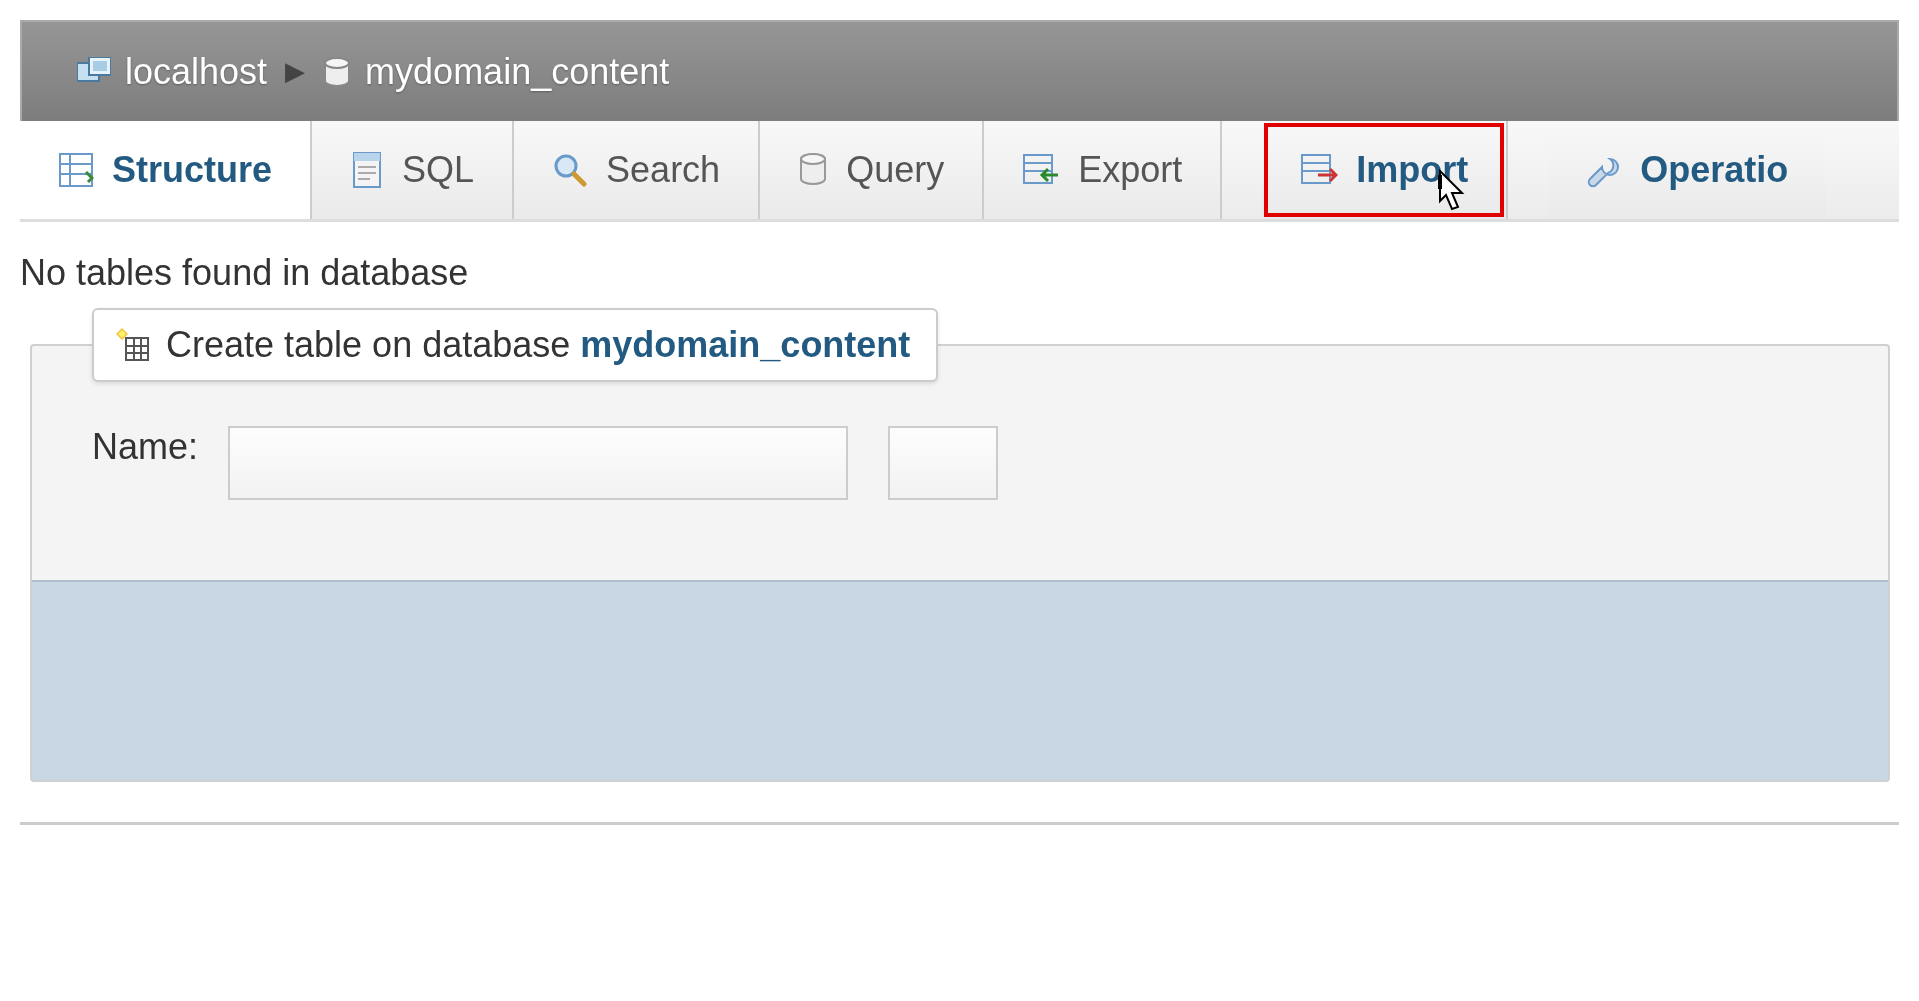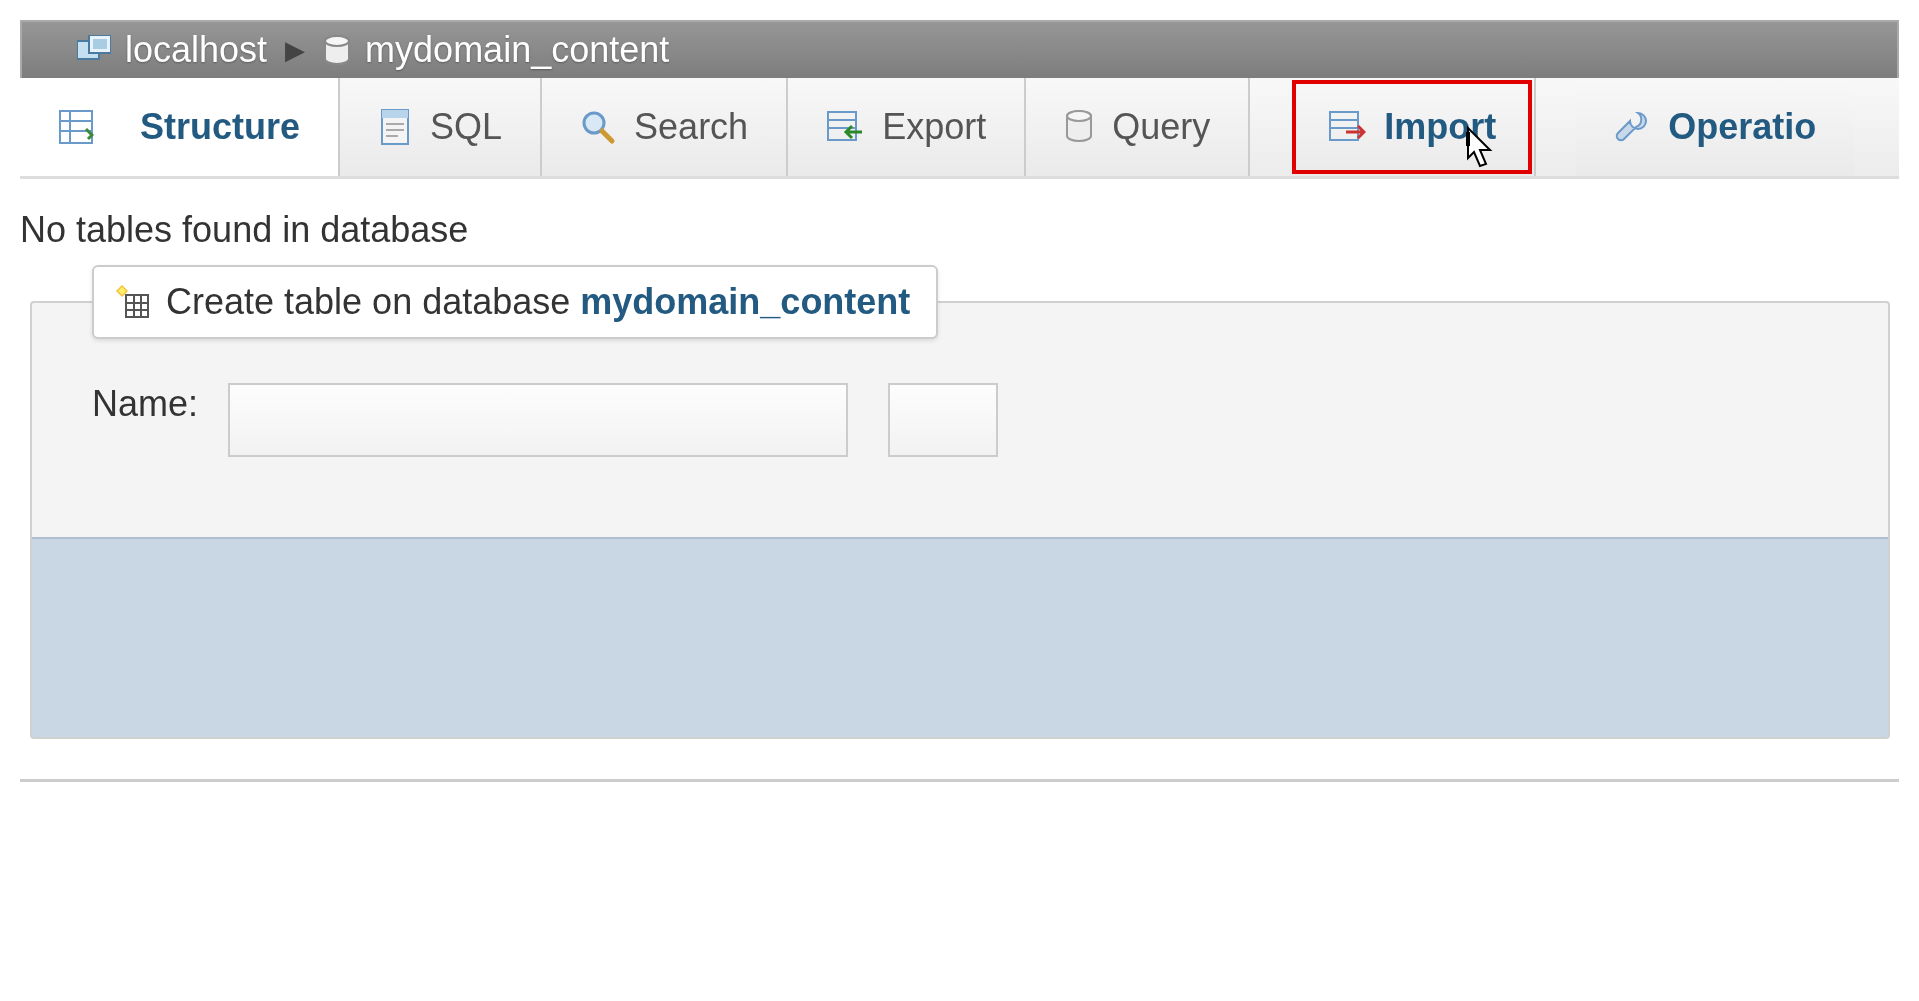--- a/index.html
+++ b/index.html
@@ -2,21 +2,21 @@
 <html><head>
 <meta charset="utf-8">
 <style>
   * { box-sizing: border-box; margin: 0; padding: 0; }
   html, body { width: 1919px; height: 1001px; font-family: Arial, sans-serif; background: #fff; overflow: hidden; }
   
   
   .breadcrumb-bar {
     background: #888;
     background: linear-gradient(to bottom, #969696 0%, #7d7d7d 100%);
-    height: 58px;
+    height: 101px;
     display: flex;
     align-items: center;
     padding-left: 55px;
     margin: 20px 20px 0 20px;
     border: 2px solid #aaa;
     border-bottom: none;
   }
   .breadcrumb-bar .crumb {
     display: flex;
     align-items: center;
@@ -46,21 +46,20 @@
     color: #555;
     border-right: 2px solid #ccc;
     cursor: pointer;
     background: linear-gradient(to bottom, #f8f8f8, #eaeaea);
     position: relative;
   }
   .tab.active {
     background: #fff;
     color: #235a81;
     font-weight: bold;
-    gap: 28px;
   }
   .tab.hover {
     color: #235a81;
     font-weight: bold;
     margin-left: 40px;
   }
   .tab.highlighted {
     position: relative;
   }
   .tab .highlight-box {
@@ -192,52 +191,52 @@
     <span>SQL</span>
   </div>
   <div class="tab">
     <svg width="36" height="36" viewBox="0 0 36 36">
       <circle cx="14" cy="14" r="10" fill="#d8e8f4" stroke="#6a9ac9" stroke-width="3"></circle>
       <line x1="22" y1="22" x2="32" y2="32" stroke="#cc9933" stroke-width="5" stroke-linecap="round"></line>
     </svg>
     <span>Search</span>
   </div>
   <div class="tab">
+    <svg width="30" height="34" viewBox="0 0 30 34">
+      <ellipse cx="15" cy="6" rx="12" ry="5" fill="#eee" stroke="#999" stroke-width="2"></ellipse>
+      <path d="M3 6 V26 A12 5 0 0 0 27 26 V6" fill="#eee" stroke="#999" stroke-width="2"></path>
+      <ellipse cx="15" cy="6" rx="12" ry="5" fill="#f6f6f6" stroke="#999" stroke-width="2"></ellipse>
+    </svg>
+    <span>Query</span>
+  </div>
+  <div class="tab">
     <svg width="38" height="34" viewBox="0 0 38 34">
       <rect x="2" y="2" width="28" height="28" fill="none" stroke="#6a9ac9" stroke-width="2"></rect>
       <line x1="2" y1="10" x2="30" y2="10" stroke="#6a9ac9" stroke-width="2"></line>
       <line x1="2" y1="18" x2="30" y2="18" stroke="#6a9ac9" stroke-width="2"></line>
       <path d="M36 22 L22 22 M26 16 L20 22 L26 28" fill="none" stroke="#2a8a2a" stroke-width="3"></path>
     </svg>
     <span>Export</span>
-  </div>
-  <div class="tab">
-    <svg width="30" height="34" viewBox="0 0 30 34">
-      <ellipse cx="15" cy="6" rx="12" ry="5" fill="#eee" stroke="#999" stroke-width="2"></ellipse>
-      <path d="M3 6 V26 A12 5 0 0 0 27 26 V6" fill="#eee" stroke="#999" stroke-width="2"></path>
-      <ellipse cx="15" cy="6" rx="12" ry="5" fill="#f6f6f6" stroke="#999" stroke-width="2"></ellipse>
-    </svg>
-    <span>Query</span>
   </div>
   <div class="tab hover highlighted">
     <div class="highlight-box"></div>
     <svg width="38" height="34" viewBox="0 0 38 34">
       <rect x="2" y="2" width="28" height="28" fill="none" stroke="#6a9ac9" stroke-width="2"></rect>
       <line x1="2" y1="10" x2="30" y2="10" stroke="#6a9ac9" stroke-width="2"></line>
       <line x1="2" y1="18" x2="30" y2="18" stroke="#6a9ac9" stroke-width="2"></line>
       <path d="M18 22 L34 22 M30 16 L36 22 L30 28" fill="none" stroke="#cc3333" stroke-width="3"></path>
     </svg>
     <span>Import</span>
 
     <svg class="cursor" width="44" height="50" viewBox="0 0 44 50" style="left:170px; top:48px;">
       <path d="M8 2 L8 32 L14 26 L20 40 L26 38 L20 24 L30 24 Z" fill="#fff" stroke="#000" stroke-width="2"></path>
       <rect x="6" y="6" width="4" height="14" fill="#000"></rect>
     </svg>
   </div>
-  <div class="tab hover" style="border-right:none;">
+  <div class="tab hover" style="border-right:none;align-items:flex-end;">
     <svg width="36" height="36" viewBox="0 0 36 36">
       <path d="M24 4 a8 8 0 1 1 -8 8 l-12 12 a4 4 0 0 0 6 6 l12 -12 a8 8 0 0 0 2 -14 z" fill="#c8d8e8" stroke="#6a9ac9" stroke-width="2"></path>
     </svg>
     <span>Operatio</span>
   </div>
 </div>
 
 <div class="message">No tables found in database</div>
 
 <div class="create-panel-wrap">

